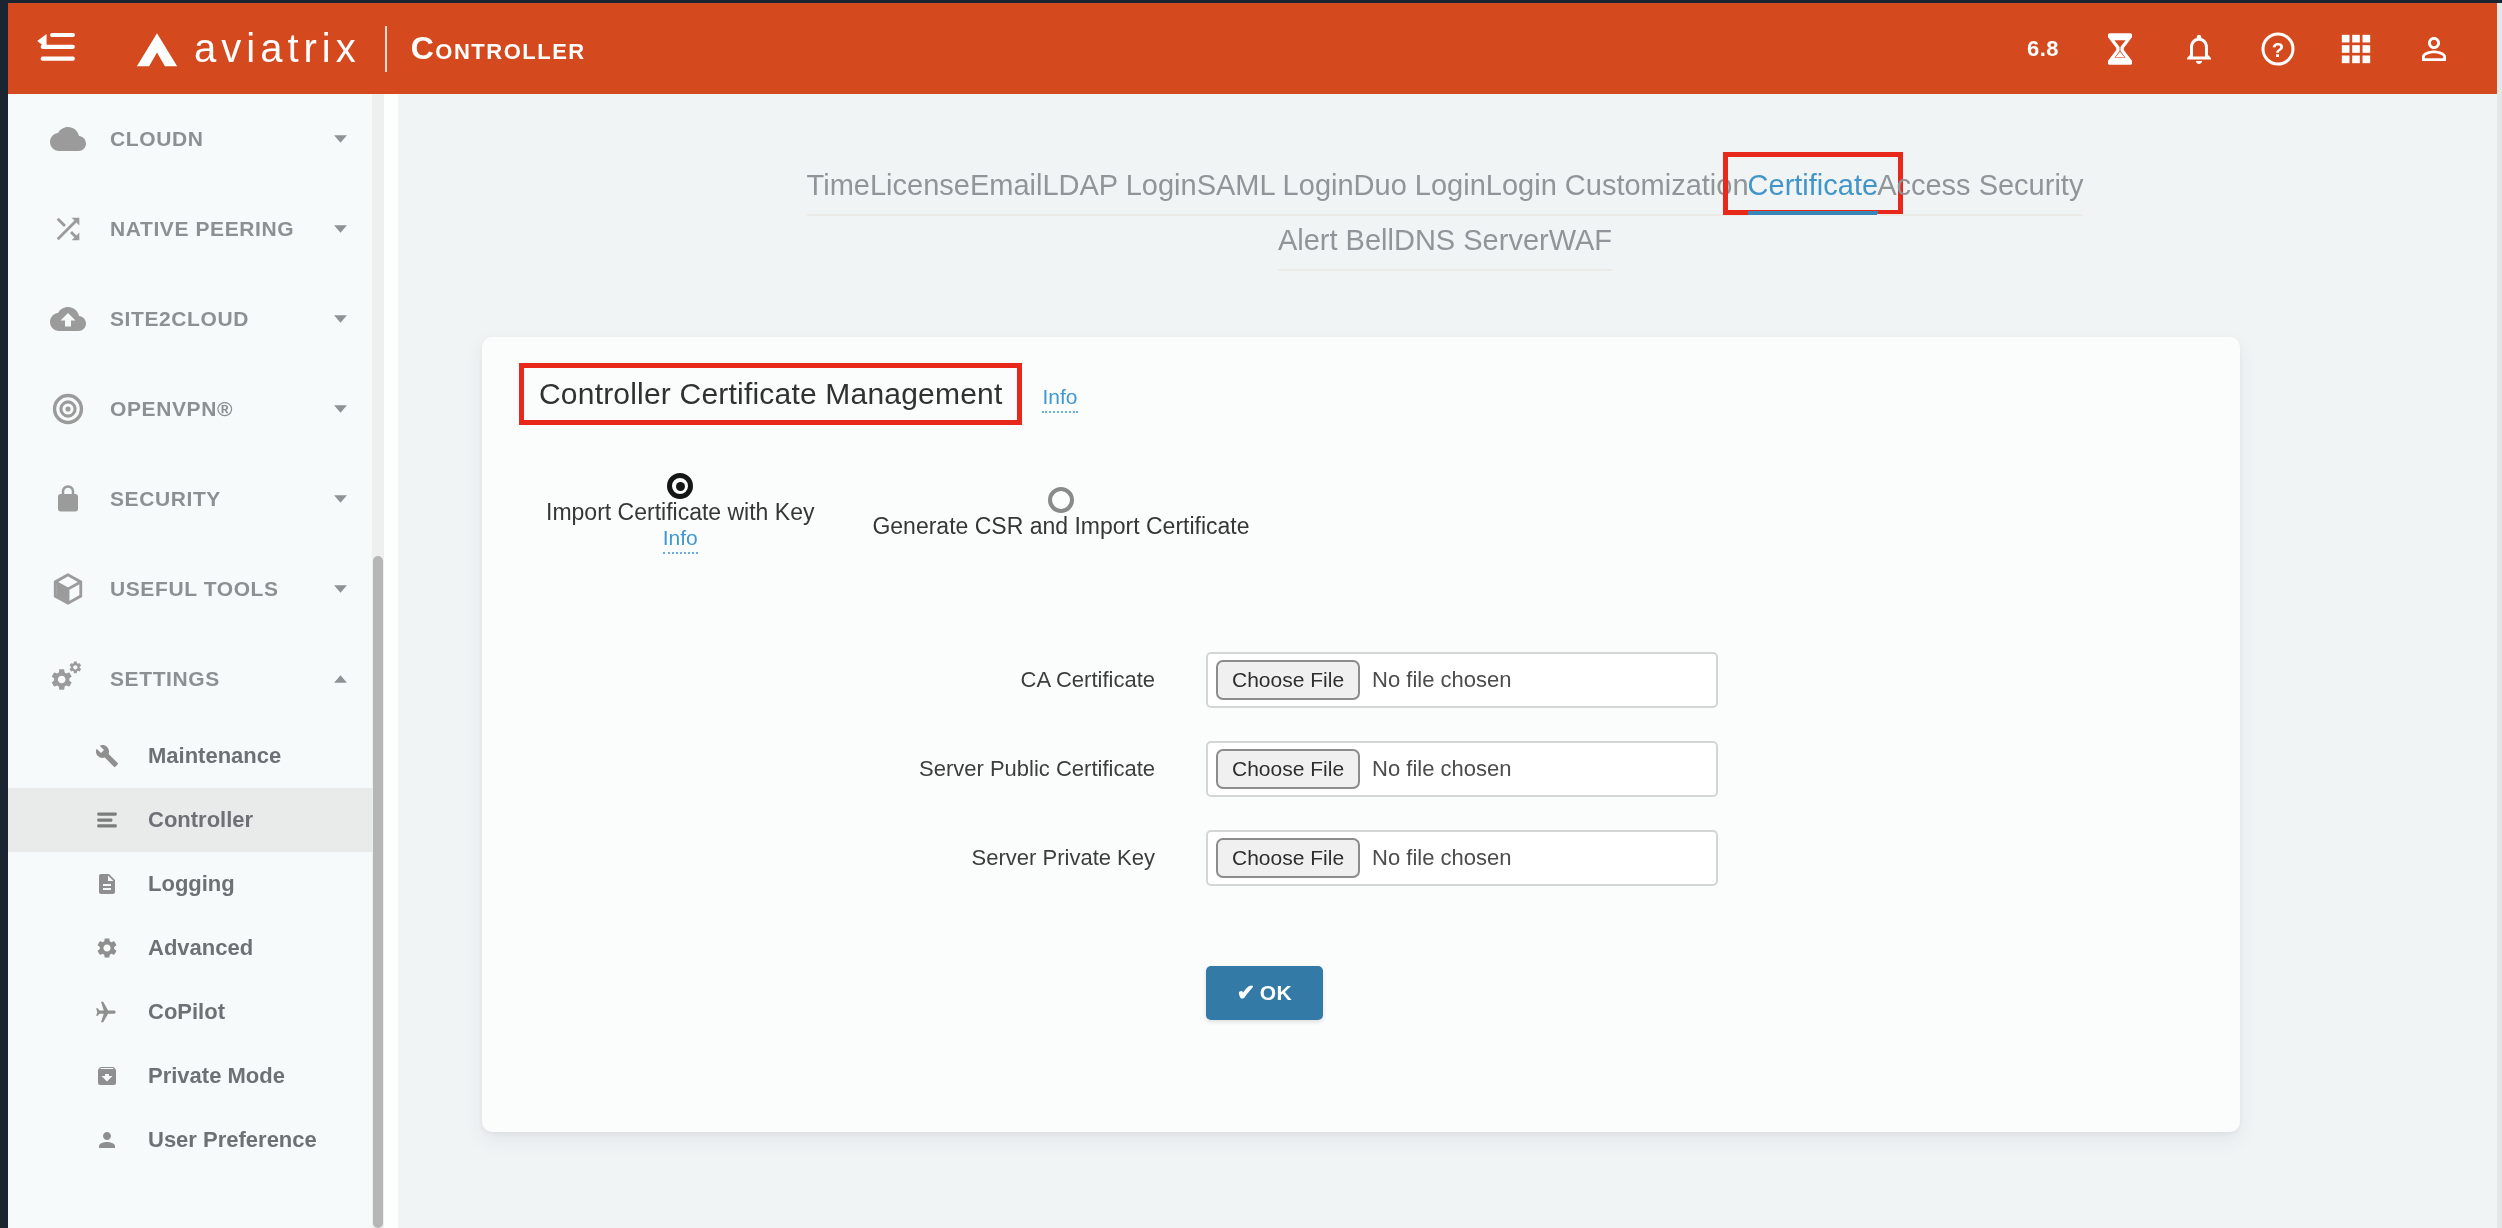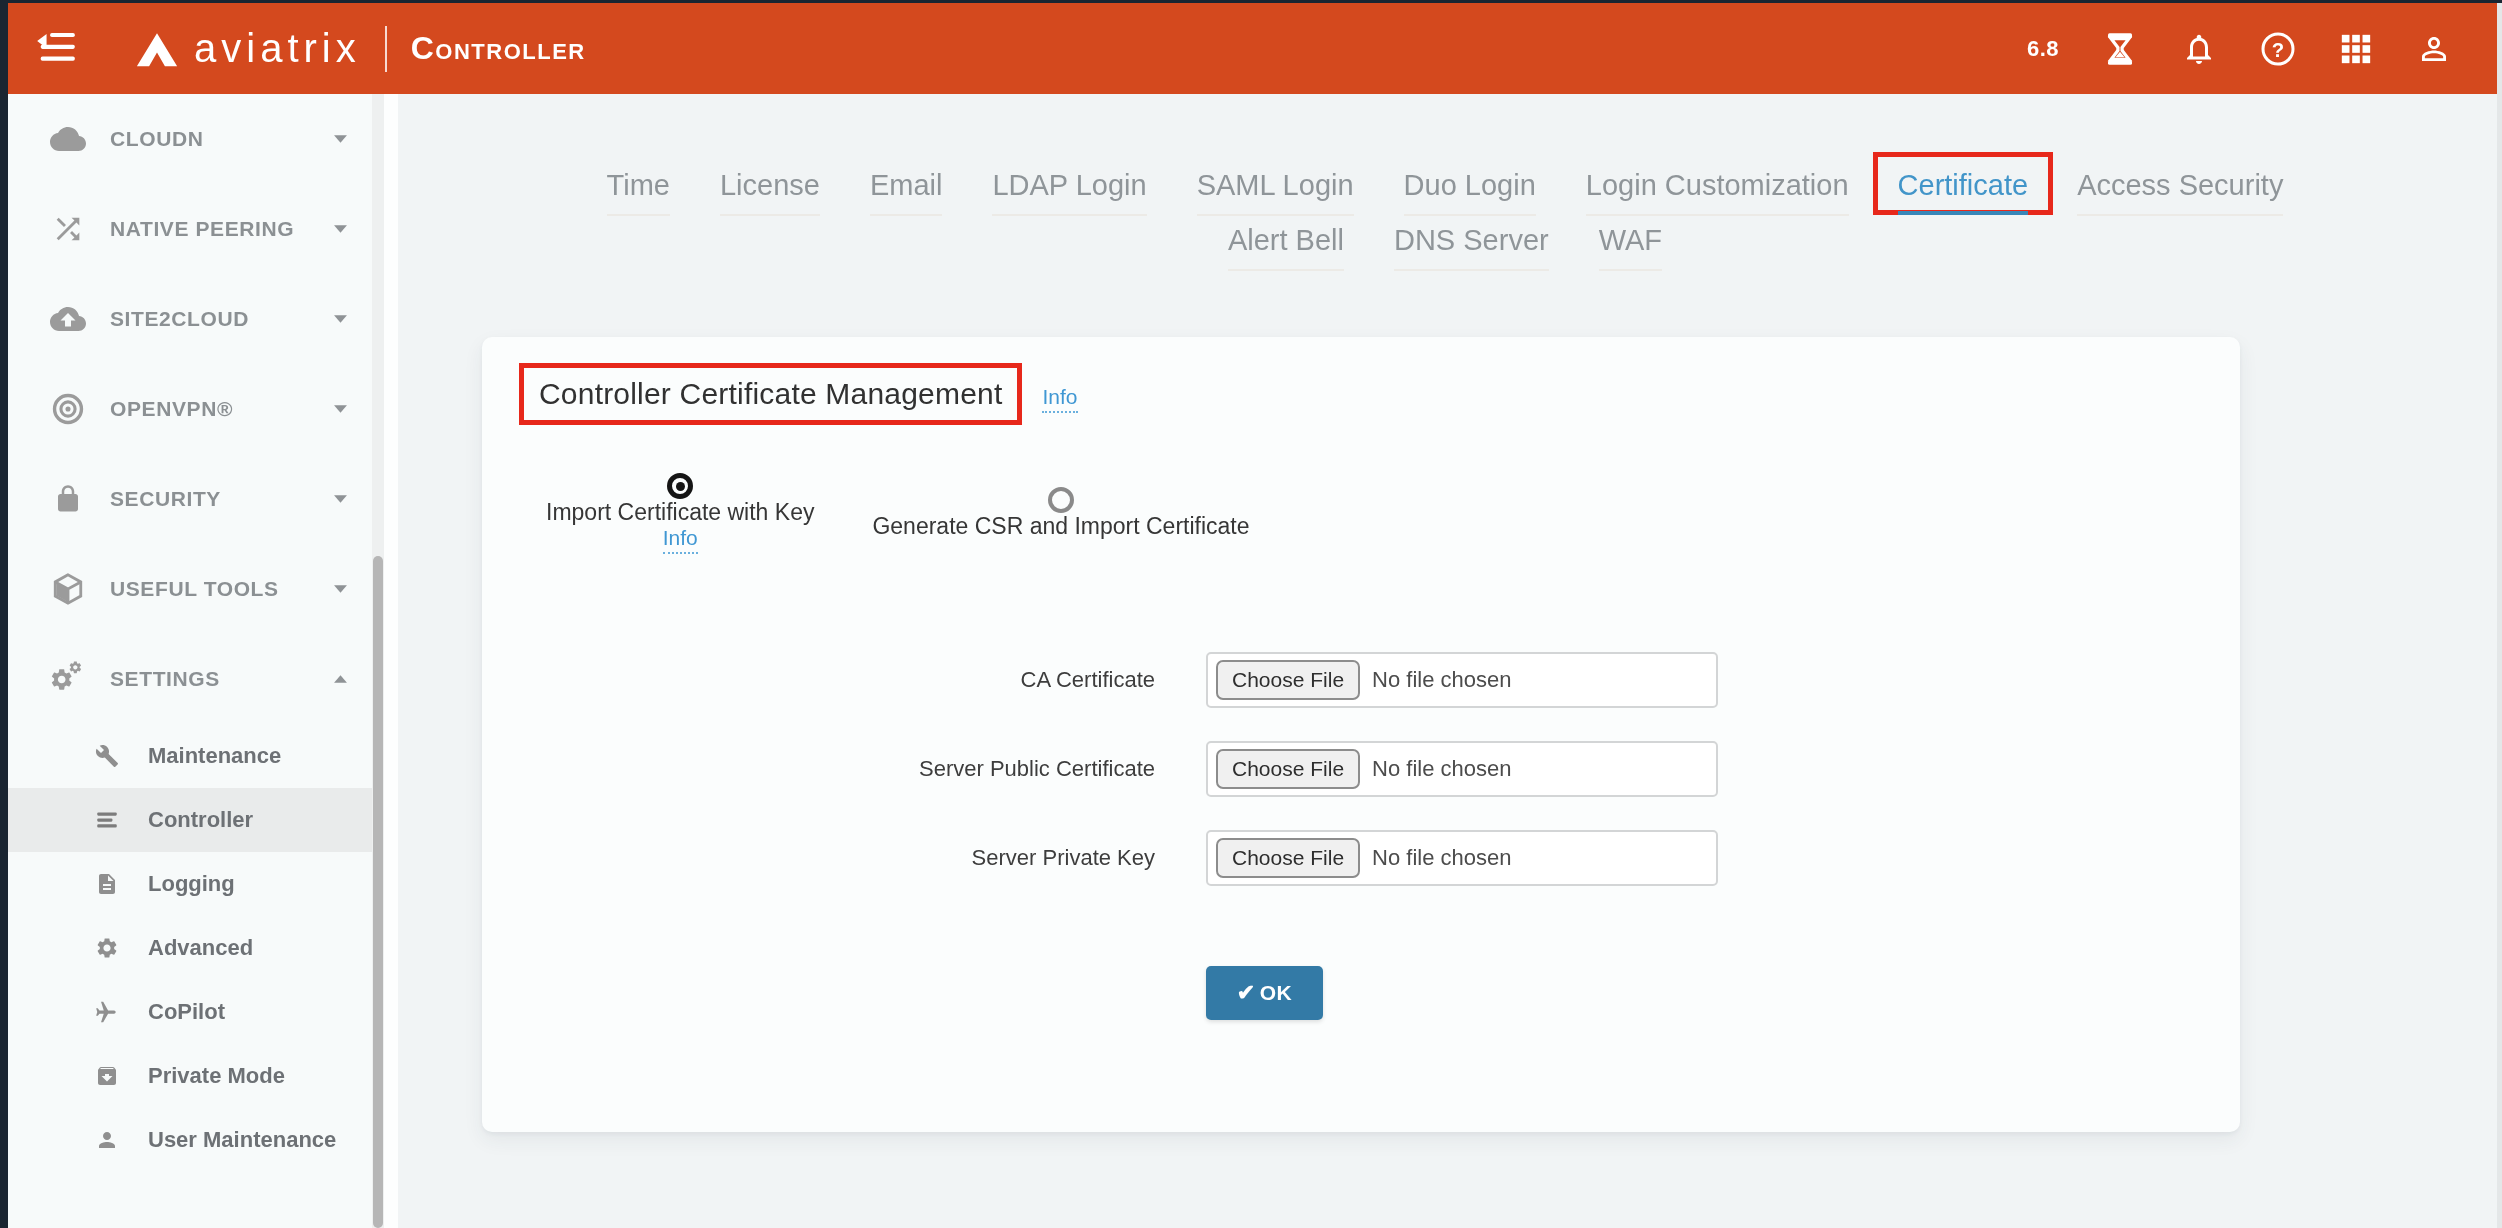--- a/index.html
+++ b/index.html
@@ -37,21 +37,21 @@
   .nav-sub.selected { background:#e9ebeb; }
 
   .side-scroll { position:absolute; left:372px; top:94px; width:12px; bottom:0; background:#eef0f0; z-index:6; }
   .side-thumb { position:absolute; left:1px; right:1px; top:462px; bottom:0; background:#b6b6b6; border-radius:6px; }
   .side-gap { position:absolute; left:384px; top:94px; width:14px; bottom:0; background:#fdfefe; z-index:6; }
 
   
   .main-bg { position:absolute; left:398px; top:94px; right:0; bottom:0; background:#f1f4f5; }
 
   .tabs-row { position:absolute; left:398px; right:10px; display:flex; justify-content:center;
-              align-items:baseline; gap:50px; z-index:8; }
+              align-items:baseline; z-index:8; }
   .tabs-row.row1 { top:152px; }
   .tabs-row.row2 { top:224px; }
   .tab { font-size:29px; color:#8f9599; padding-bottom:12px; border-bottom:2px solid #eceae6;
          cursor:pointer; white-space:nowrap; }
   .cert-box { border:5px solid #e7281b; padding:12px 20px 8px; margin:0 -26px; }
   .tab.active { color:#4295c9; border-bottom:4px solid #3886b8; padding-bottom:10px; }
 
   
   .card { position:absolute; left:482px; top:337px; width:1758px; height:795px; background:#fbfdfd;
           border-radius:10px; box-shadow:0 8px 20px rgba(40,60,70,.07), 0 2px 4px rgba(40,60,70,.05); z-index:7; }
@@ -304,21 +304,21 @@
           </svg>
       </span>
       <span class="sub-label">Private Mode</span>
     </div>
     <div class="nav-sub">
       <span class="nav-icon">
         <svg width="24" height="24" viewBox="0 0 24 24" fill="#8f8f8f">
             <path d="M12 12c2.21 0 4-1.79 4-4s-1.79-4-4-4-4 1.79-4 4 1.79 4 4 4zm0 2c-2.67 0-8 1.34-8 4v2h16v-2c0-2.66-5.33-4-8-4z"></path>
           </svg>
       </span>
-      <span class="sub-label">User Maintenance</span>
+      <span class="sub-label">User Preference</span>
     </div>
   </aside>
 
   <div class="side-scroll">
     <div class="side-thumb"></div>
   </div>
   <div class="side-gap"></div>
 
   <div class="main-bg"></div>
 

